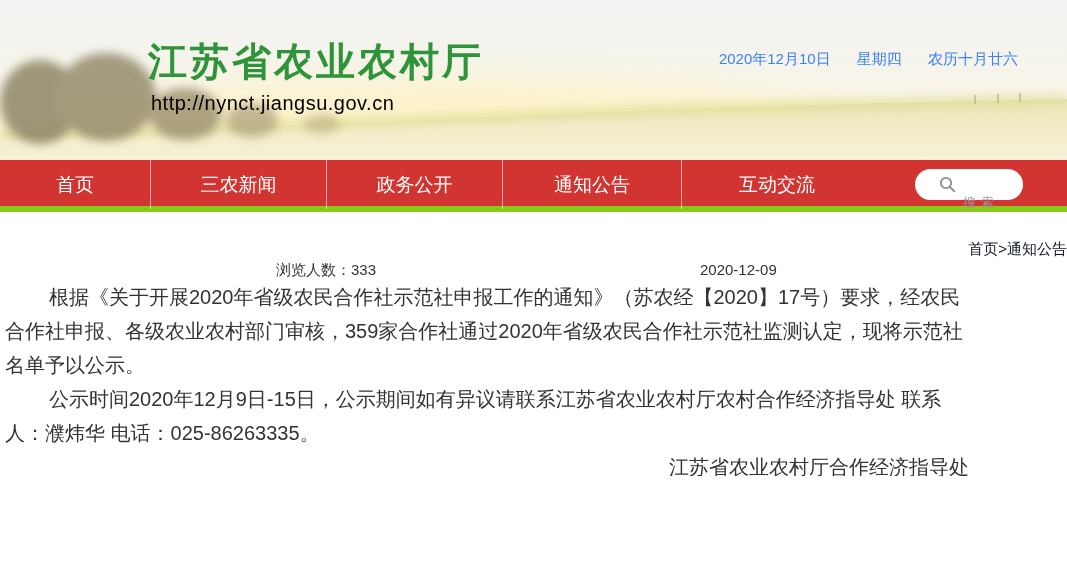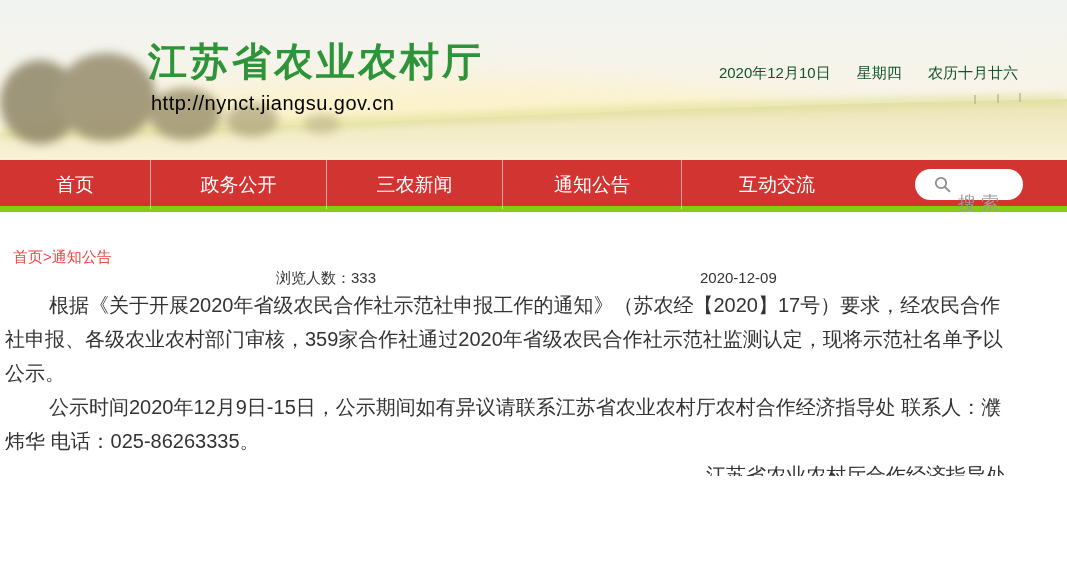--- a/index.html
+++ b/index.html
@@ -16,22 +16,22 @@
   .site-title {
     position: absolute; left: 148px; top: 40px;
     font-size: 39px; font-weight: bold; letter-spacing: 3px;
     color: #2f9439; line-height: 44px; white-space: nowrap;
   }
   .site-url {
     position: absolute; left: 151px; top: 92px;
     font-size: 20px; color: #000000; letter-spacing: 0.5px;
   }
   .banner-date {
-    position: absolute; right: 49px; top: 64px;
-    font-size: 15px; color: #14532d; white-space: nowrap;
+    position: absolute; right: 49px; top: 50px;
+    font-size: 15px; color: #3b82f6; white-space: nowrap;
   }
   .banner-date span { display: inline-block; }
   .banner-date span + span { margin-left: 22px; }
 
   
   .nav {
     display: flex; height: 52px; width: 1067px;
     background: #d23431; border-bottom: 6px solid #84cc16;
   }
   .nav-item {
@@ -47,38 +47,38 @@
   .nav-search-zone {
     flex: 1; display: flex; align-items: center; justify-content: flex-end;
     padding-right: 44px; height: 49px;
   }
   .search-pill {
     width: 108px; height: 31px; background: #ffffff; border-radius: 17px;
     display: flex; align-items: center; justify-content: center;
     cursor: pointer; border: none;
   }
   .search-pill .search-label {
-    font-size: 18px; color: #9b9b9b; letter-spacing: 5px; margin-left: 7px; margin-top: 36px;
+    font-size: 13px; color: #9b9b9b; letter-spacing: 5px; margin-left: 7px; margin-top: 36px;
   }
 
   
   .content { background: #fff; }
   .breadcrumb {
-    margin: 36px 0 0 13px; font-size: 15px; color: #ef4444;
-    line-height: 18px; cursor: pointer;
+    margin: 28px 0 0 13px; font-size: 15px; color: #0f172a;
+    line-height: 18px; cursor: pointer; text-align: right;
   }
   .article-title {
     width: 1027px; margin: 12px 0 0 0; text-align: center;
     font-size: 23px; line-height: 30px; font-weight: bold; color: #141414;
   }
   .article-meta { position: relative; height: 22px; font-size: 15px; color: #333; }
   .meta-views { position: absolute; left: 276px; top: 3px; }
   .meta-date  { position: absolute; left: 700px; top: 3px; }
   .article-body {
-    padding: 0 61px 0 5px; font-size: 20px; line-height: 34px; color: #333;
+    padding: 0 98px 0 5px; font-size: 20px; line-height: 34px; color: #333;
   }
   .article-body p { margin: 0; text-indent: 2.2em; }
   .sig-line { text-align: right; margin: 0; }
 </style>
 </head>
 <body>
 
 <div class="page">
 
   <div class="banner">
@@ -122,22 +122,22 @@
     <div class="site-url">http://nynct.jiangsu.gov.cn</div>
     <div class="banner-date">
       <span>2020年12月10日</span>
       <span>星期四</span>
       <span>农历十月廿六</span>
     </div>
   </div>
 
   <div class="nav">
     <div class="nav-item w1 divider">首页</div>
+    <div class="nav-item w2 divider">三农新闻</div>
     <div class="nav-item w3 divider">政务公开</div>
-    <div class="nav-item w2 divider">三农新闻</div>
     <div class="nav-item w4 divider">通知公告</div>
     <div class="nav-item w5">互动交流</div>
     <div class="nav-search-zone">
       <button class="search-pill">
         <svg width="17" height="17" viewBox="0 0 17 17">
           <circle cx="7" cy="7" r="5.2" fill="none" stroke="#8c8c8c" stroke-width="1.8"></circle>
           <line x1="11" y1="11" x2="15.4" y2="15.4" stroke="#8c8c8c" stroke-width="1.8" stroke-linecap="round"></line>
         </svg>
         <span class="search-label">搜索</span>
       </button>

